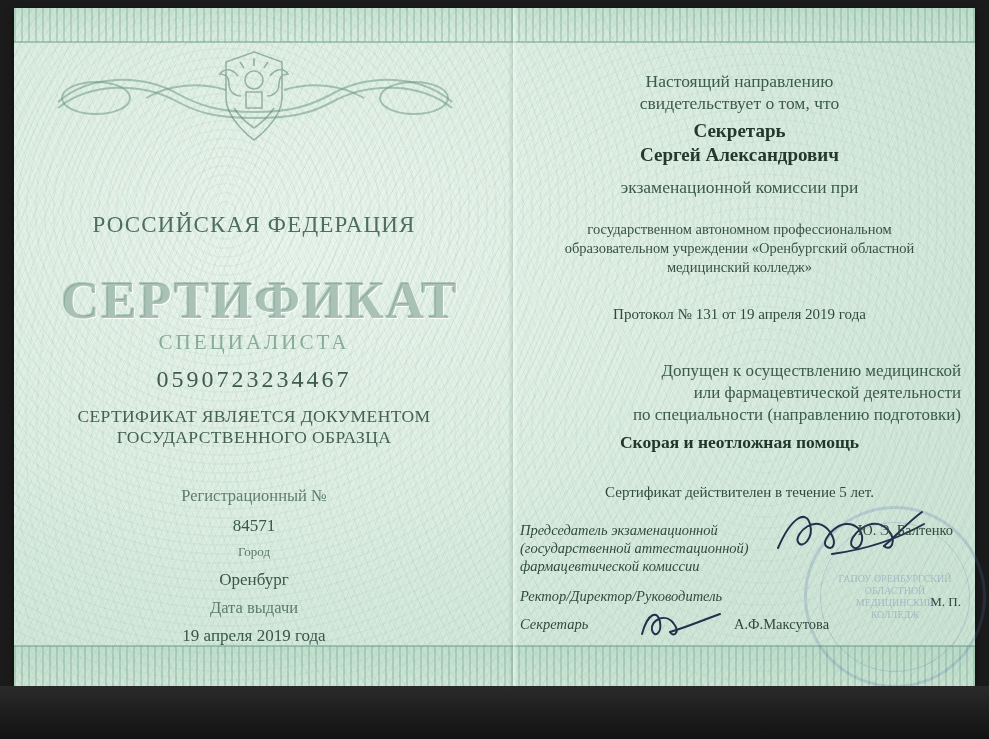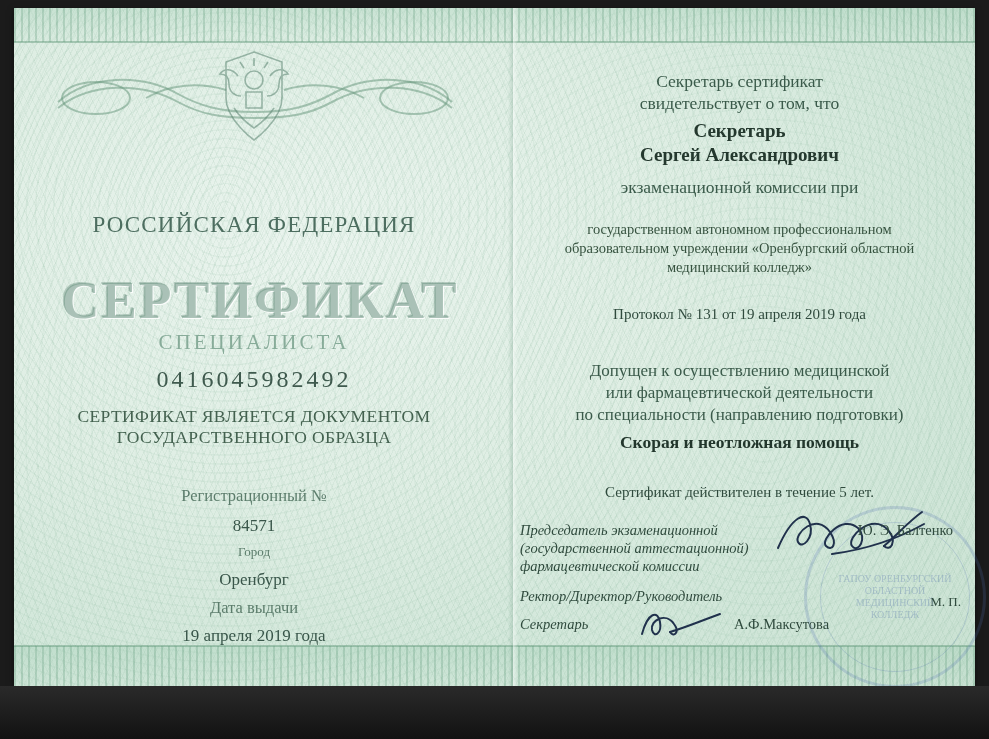--- a/index.html
+++ b/index.html
@@ -163,21 +163,21 @@
   .r-org {
     position: absolute; left: 24px; right: 24px; top: 212px;
     font-size: 14.5px; line-height: 19px; color: #36523f;
   }
   .r-protocol {
     position: absolute; left: 20px; right: 20px; top: 298px;
     font-size: 15px; color: #2f4a3d;
   }
   .r-admit {
     position: absolute; left: 14px; right: 14px; top: 352px;
-    font-size: 17px; line-height: 22px; color: #3a5a4a;
+    font-size: 17px; line-height: 22px; color: #3a5a4a; text-align: right;
   }
   .r-specialty {
     position: absolute; left: 20px; right: 20px; top: 424px;
     font-size: 17.5px; font-weight: bold; color: #22362c;
   }
   .r-valid {
     position: absolute; left: 20px; right: 20px; top: 476px;
     font-size: 15px; color: #2f4a3d;
   }
   .r-chair { position: absolute; left: 16px; top: 514px; font-size: 14.5px; font-style: italic; color: #2f4a3d; }
@@ -263,39 +263,39 @@
           <path d="M52 46 h16 v16 h-16 z"></path>
           <path d="M60 20 v-8 M50 22 l-4 -6 M70 22 l4 -6"></path>
           <path d="M40 62 c8 12 20 20 20 20 c0 0 12 -8 20 -20"></path>
         </g>
       </svg>
     </div>
 
     <div class="rf-title">РОССИЙСКАЯ ФЕДЕРАЦИЯ</div>
     <div class="big-word">СЕРТИФИКАТ</div>
     <div class="sub-word">СПЕЦИАЛИСТА</div>
-    <div class="cert-number">0416045982492</div>
+    <div class="cert-number">0590723234467</div>
 
     <div class="gov-doc">
       <div>СЕРТИФИКАТ ЯВЛЯЕТСЯ ДОКУМЕНТОМ</div>
       <div>ГОСУДАРСТВЕННОГО ОБРАЗЦА</div>
     </div>
 
     <div class="reg-label">Регистрационный №</div>
     <div class="reg-value">84571</div>
     <div class="city-label">Город</div>
     <div class="city-value">Оренбург</div>
     <div class="date-label">Дата выдачи</div>
     <div class="date-value">19 апреля 2019 года</div>
   </div>
 
   <div class="right">
 
     <div class="r-intro">
-      <div>Секретарь сертификат</div>
+      <div>Настоящий направлению</div>
       <div>свидетельствует о том, что</div>
     </div>
 
     <div class="r-surname">Секретарь</div>
     <div class="r-fullname">Сергей Александрович</div>
 
     <div class="r-decision">
       <div>экзаменационной комиссии при</div>
     </div>
 

